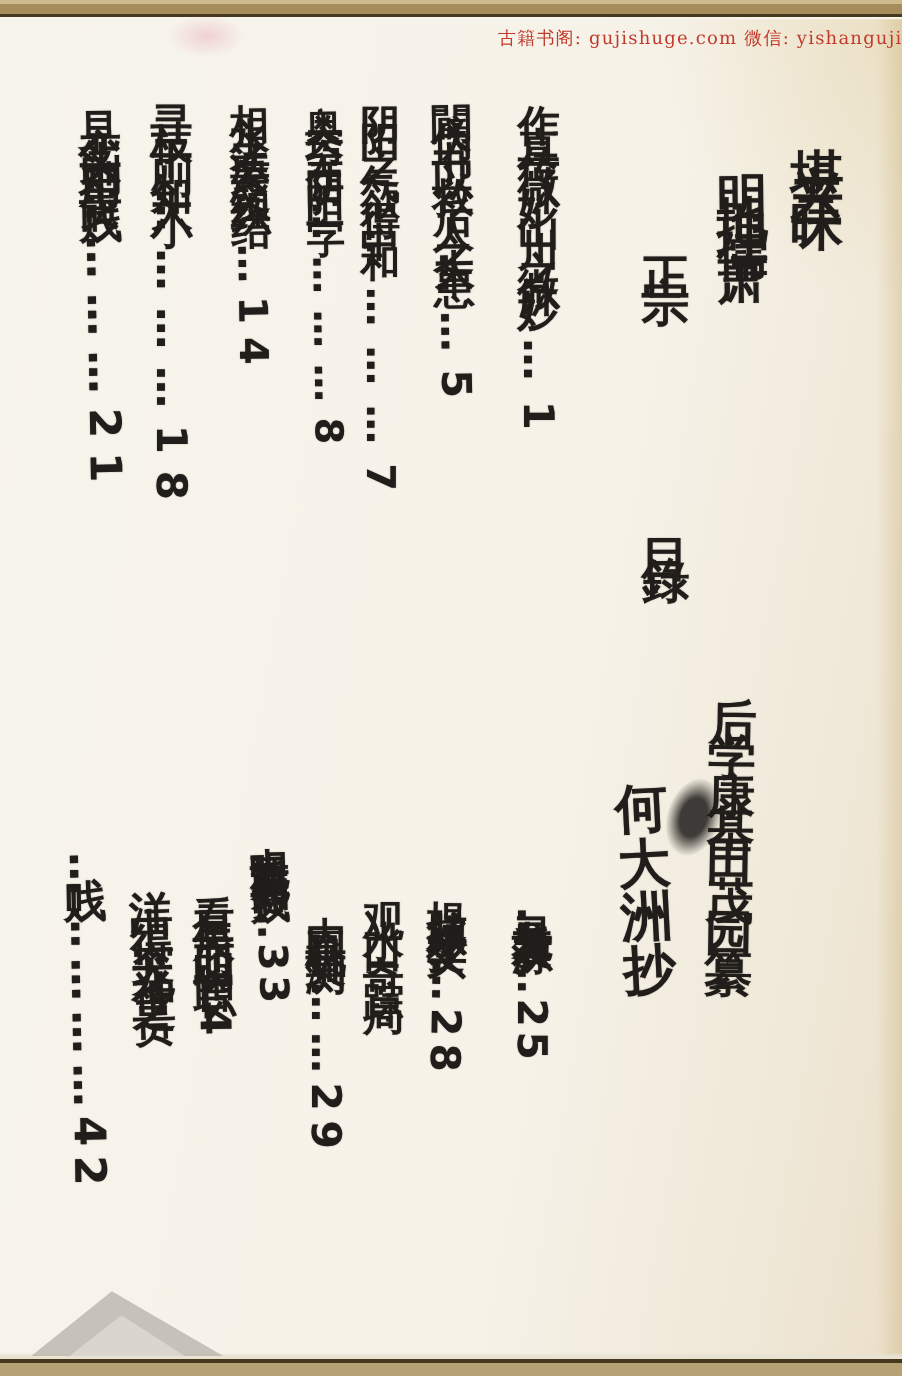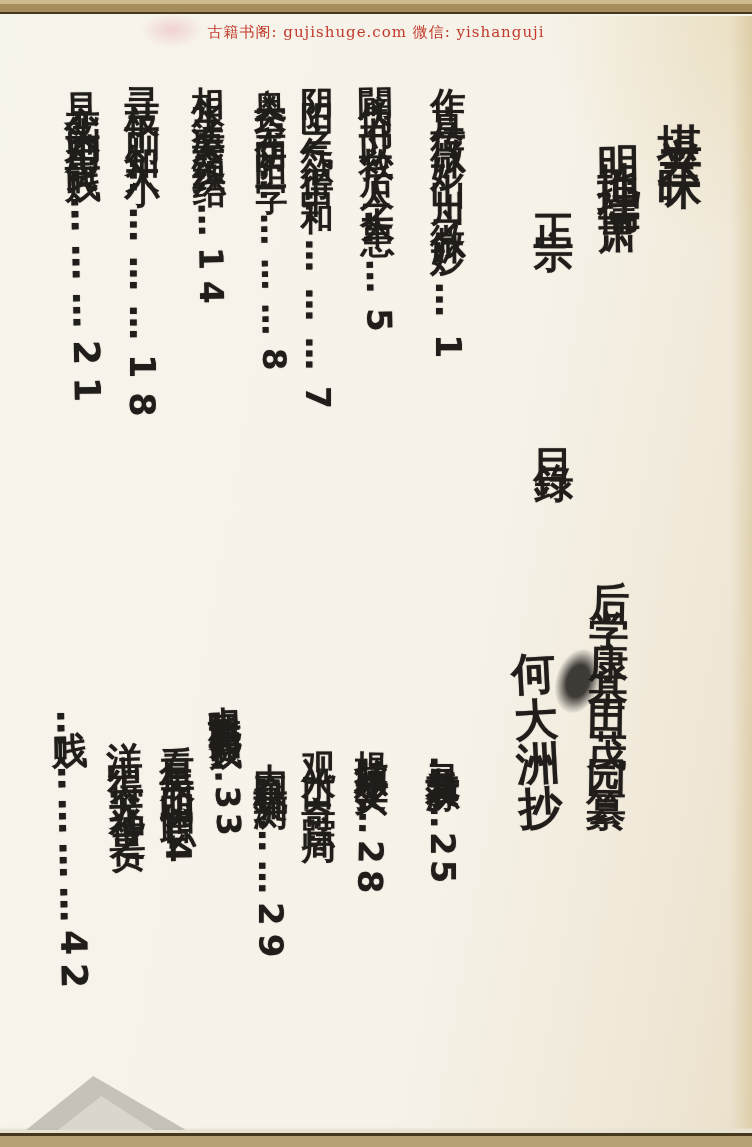--- a/index.html
+++ b/index.html
@@ -24,21 +24,21 @@
   .edge-stain{
     position:absolute;right:0;top:0;width:22px;height:100%;
     background:linear-gradient(to right, rgba(210,190,140,0) 0%, rgba(205,184,132,.45) 100%);
   }
   .corner-tint{
     position:absolute;right:0;top:0;width:210px;height:260px;
     background:radial-gradient(ellipse at top right, rgba(222,203,150,.38), rgba(222,203,150,0) 70%);
   }
   .watermark{
     position:absolute;left:0;top:23px;width:100%;
-    text-align:center;
+    text-align:right;
     color:#c23a2c;
     font-family:"DejaVu Serif", serif;
     font-size:15px;letter-spacing:1px;
   }
   .pink-mark{
     position:absolute;left:140px;top:12px;width:64px;height:36px;
     background:radial-gradient(ellipse, rgba(224,130,150,.30), rgba(224,130,150,0) 70%);
   }
   
   .vcol{

